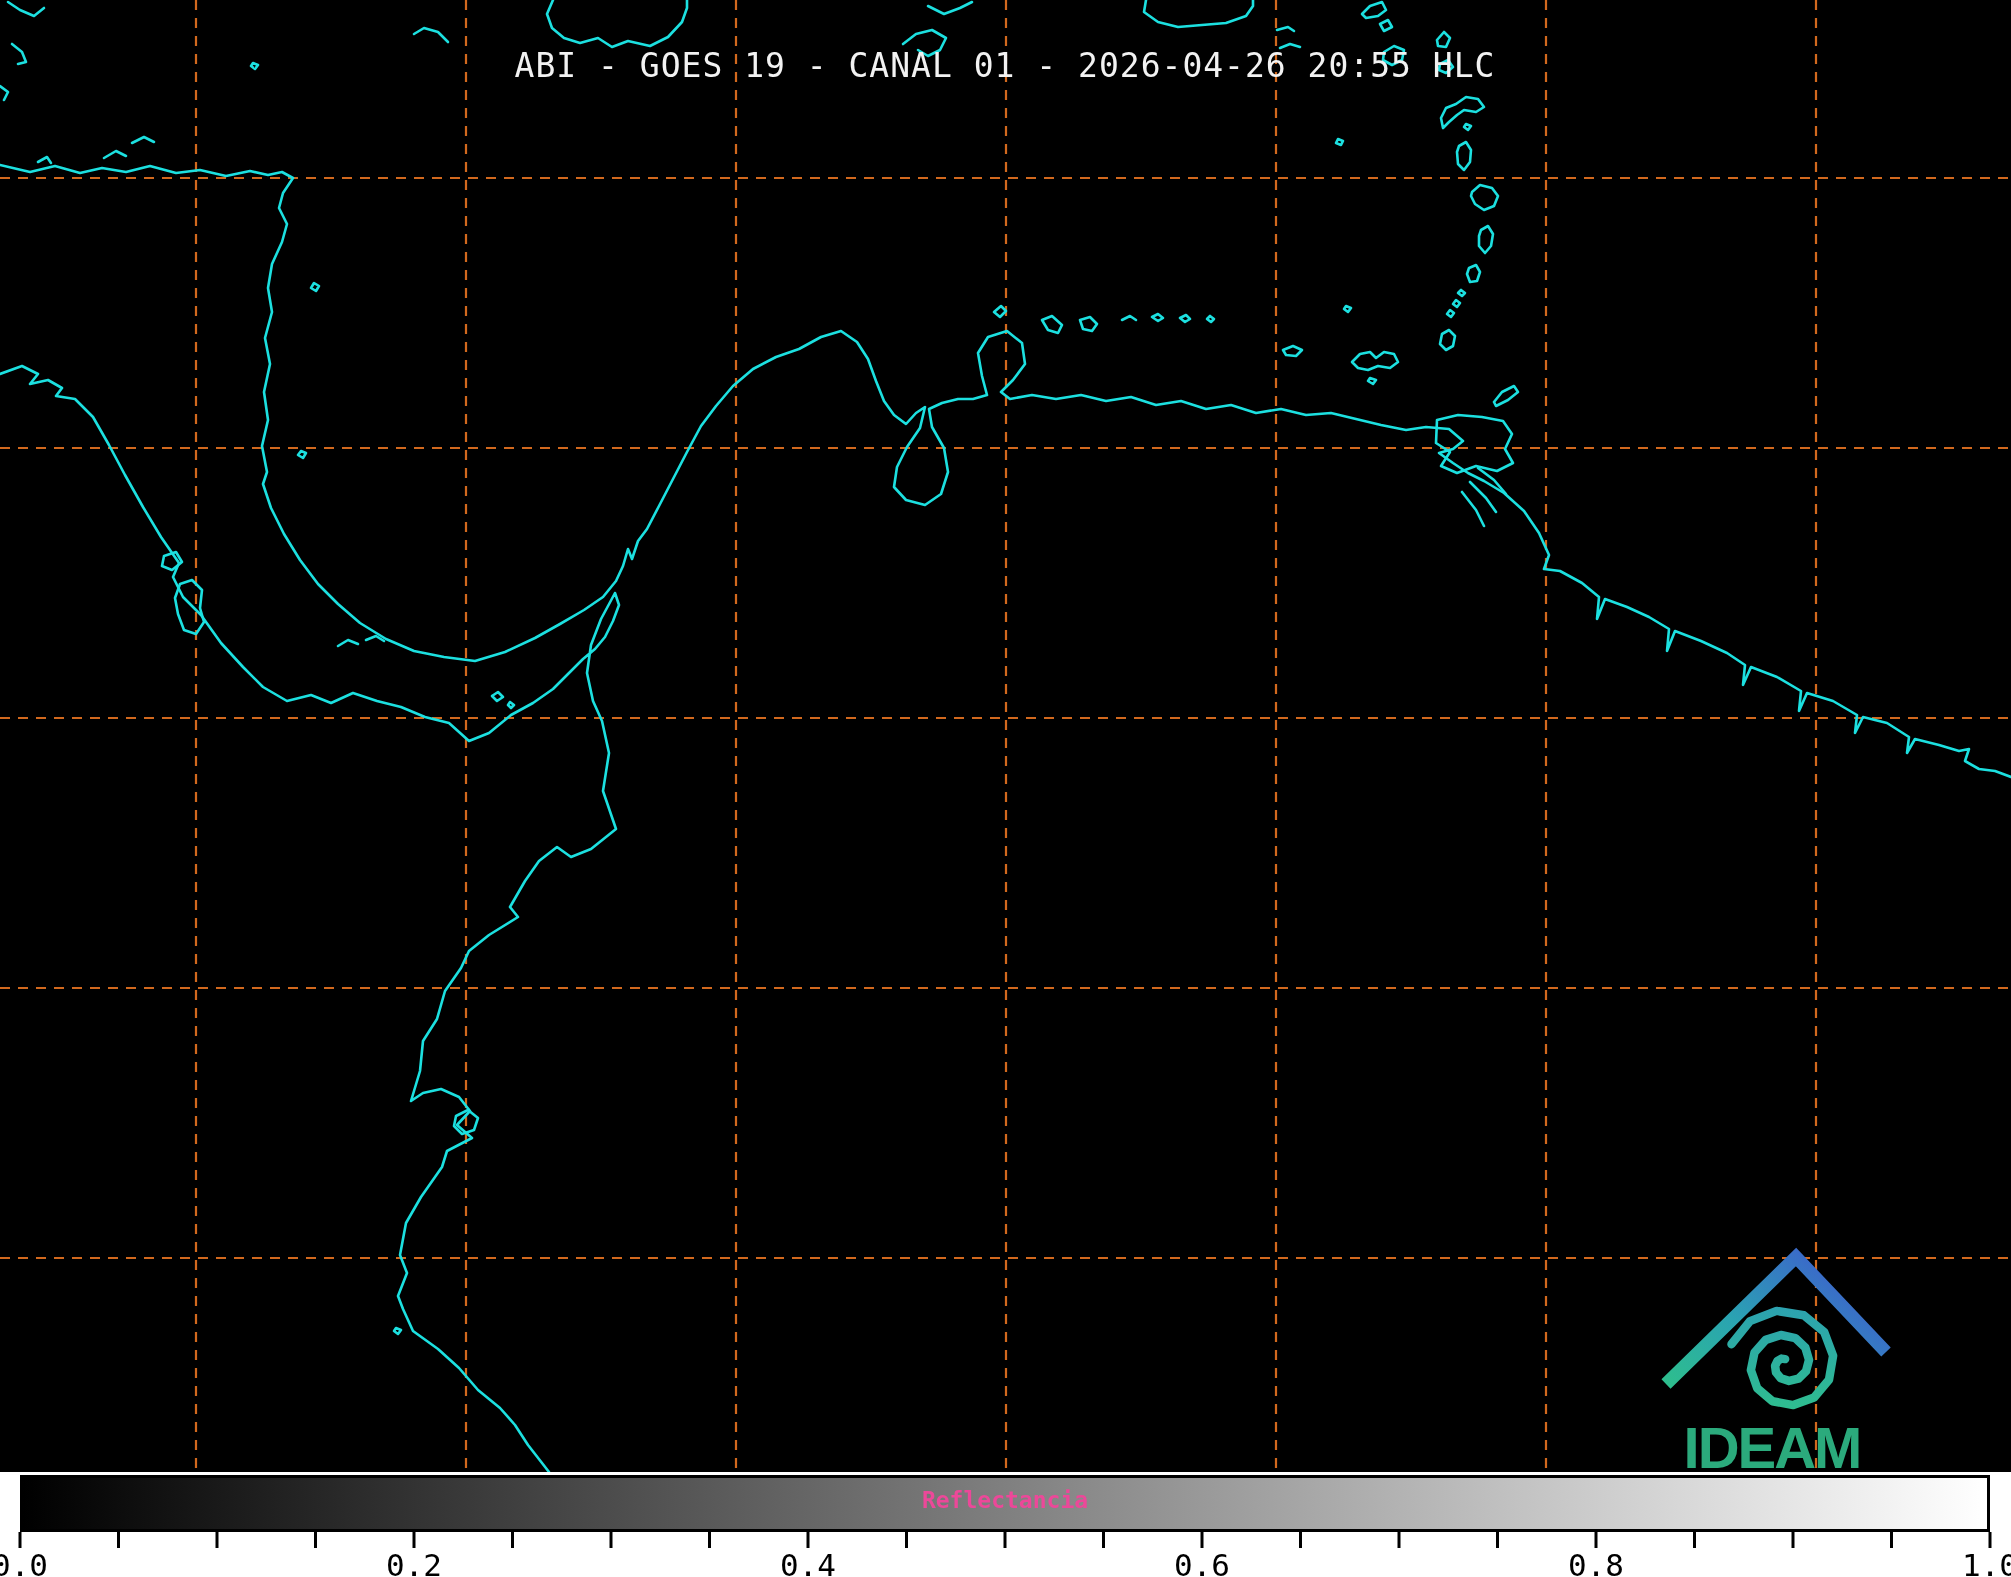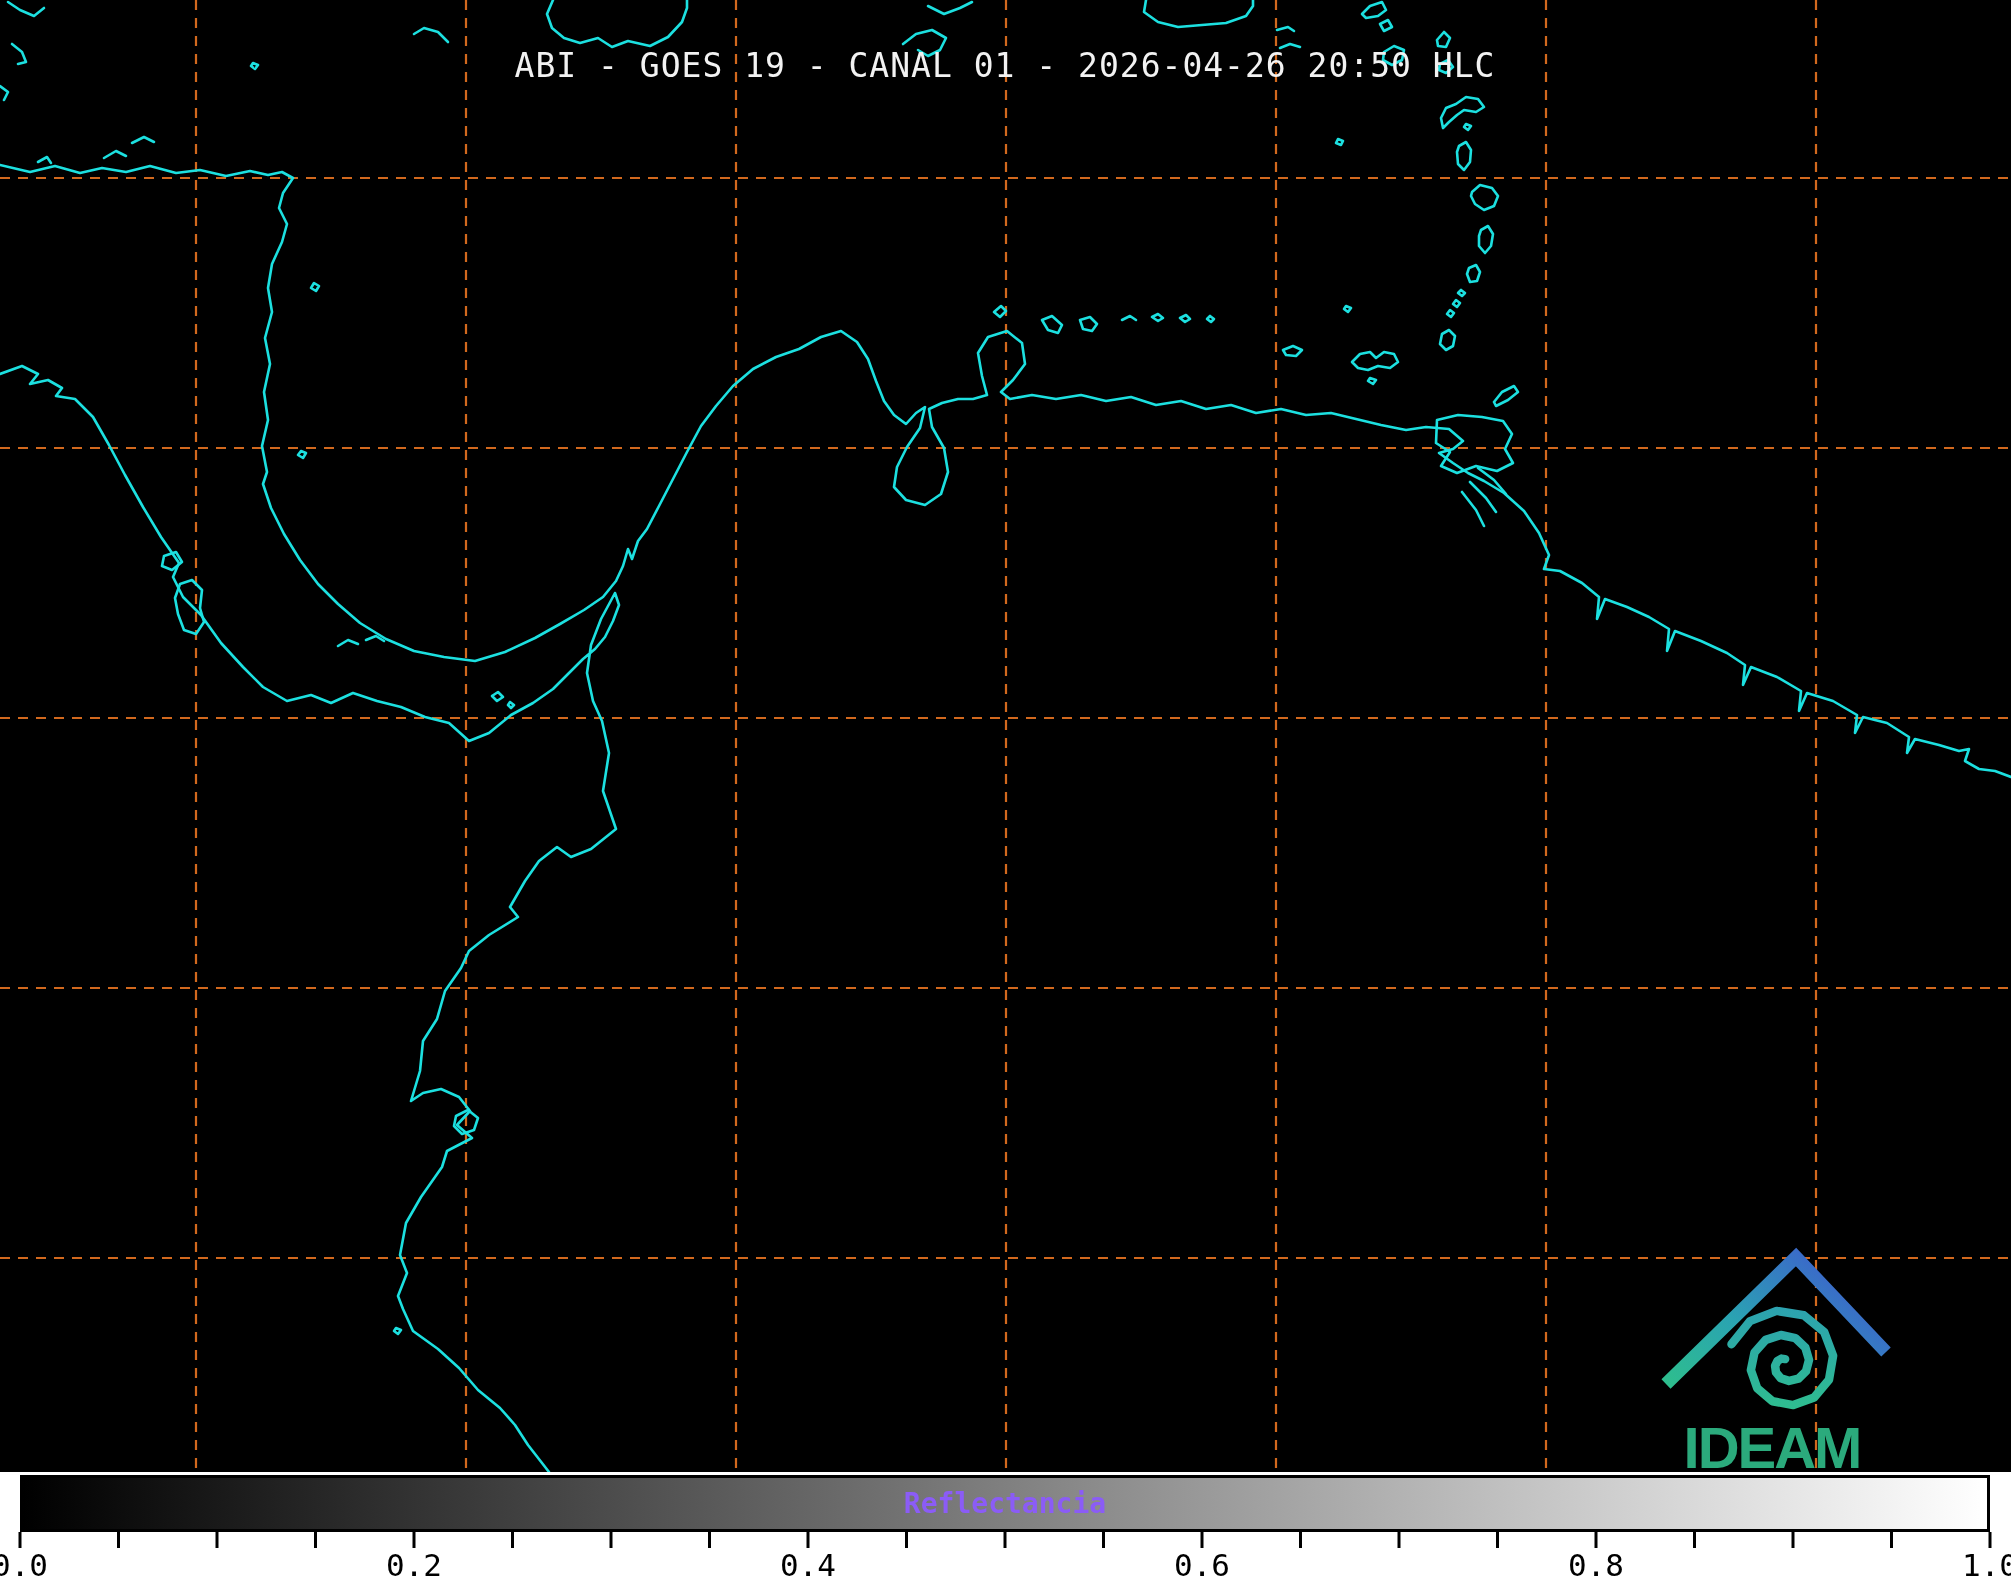--- a/index.html
+++ b/index.html
@@ -6,21 +6,21 @@
   #fig{position:relative;width:2011px;height:1577px;background:#ffffff;overflow:hidden;
        font-family:"DejaVu Sans Mono", monospace;}
   #map{position:absolute;left:0;top:0;width:2011px;height:1472px;background:#000000;}
   #map-svg{position:absolute;left:0;top:0;}
   #img-title{position:absolute;left:1005px;top:46px;transform:translateX(-50%);
        white-space:nowrap;font-size:33px;color:#f2f2f2;letter-spacing:1px;}
   #cb-bar{position:absolute;left:20px;top:1475px;width:1970px;height:57px;
        box-sizing:border-box;border:3px solid #000;
        background:linear-gradient(to right,#000000,#ffffff);}
   #cb-label{position:absolute;left:1005px;top:1487px;transform:translateX(-50%);
-       font-size:28px;font-weight:bold;color:#8b5cf6;white-space:nowrap;}
+       font-size:23px;font-weight:bold;color:#ec4899;white-space:nowrap;}
   #cb-ticks{position:absolute;left:0;top:1532px;}
   .cb-lab{position:absolute;top:1547px;transform:translateX(-50%);
        font-size:31px;color:#000;white-space:nowrap;}
 </style>
 </head>
 <body>
 
 <div id="fig">
   <div id="map">
     <svg id="map-svg" width="2011" height="1472" viewBox="0 0 2011 1472">
@@ -108,21 +108,21 @@
           <path d="M1456,300 L1460,303 L1457,307 L1453,304 L1456,300" fill="none" stroke="#1ce0e0" stroke-width="2.6" stroke-linejoin="round" stroke-linecap="round"></path>
           <path d="M1450,310 L1454,313 L1451,317 L1447,314 L1450,310" fill="none" stroke="#1ce0e0" stroke-width="2.6" stroke-linejoin="round" stroke-linecap="round"></path>
           <path d="M1442,334 L1449,330 L1455,336 L1453,346 L1446,350 L1440,344 L1442,334" fill="none" stroke="#1ce0e0" stroke-width="2.6" stroke-linejoin="round" stroke-linecap="round"></path>
         </g>
       <g id="logo-group">
         <path id="logo-roof" fill="none" stroke-width="13" d="M1666,1384 L1796,1257 L1886,1352" stroke="url(#roofGrad)"></path>
         <path id="logo-spiral" fill="none" stroke-width="8.5" stroke-linecap="round" stroke-linejoin="round" d="M1731.5,1344.2 L1750,1321.1 L1776.6,1310.9 L1803.8,1315.2 L1824.2,1332 L1833.1,1355.7 L1829,1379.7 L1814.1,1397.5 L1793.3,1405.1 L1772.5,1401.2 L1757.2,1388.2 L1750.9,1370.2 L1754.5,1352.5 L1765.7,1339.9 L1780.9,1335 L1795.4,1338.2 L1805.4,1347.7 L1809,1359.9 L1806,1371.3 L1798.4,1378.7 L1789,1380.9 L1780.8,1378.2 L1776,1372.4 L1775.1,1365.9 L1777.5,1360.9 L1781.5,1358.6 L1785.1,1359.1" stroke="url(#spiralGrad)"></path>
         <text id="logo-text" x="1772" y="1468" text-anchor="middle" font-family="Liberation Sans, sans-serif" font-weight="bold" font-size="58" letter-spacing="-2" fill="#2baa7c">IDEAM</text>
       </g>
     </svg>
-    <div id="img-title">ABI - GOES 19 - CANAL 01 - 2026-04-26 20:50 HLC</div>
+    <div id="img-title">ABI - GOES 19 - CANAL 01 - 2026-04-26 20:55 HLC</div>
   </div>
 
   <div id="cb-bar"></div>
   <div id="cb-label">Reflectancia</div>
   <svg id="cb-ticks" width="2011" height="20">
       <line x1="20" y1="0" x2="20" y2="16" stroke="#000000" stroke-width="3"></line>
       <line x1="118.5" y1="0" x2="118.5" y2="16" stroke="#000000" stroke-width="3"></line>
       <line x1="217" y1="0" x2="217" y2="16" stroke="#000000" stroke-width="3"></line>
       <line x1="315.50000000000006" y1="0" x2="315.50000000000006" y2="16" stroke="#000000" stroke-width="3"></line>
       <line x1="414" y1="0" x2="414" y2="16" stroke="#000000" stroke-width="3"></line>

